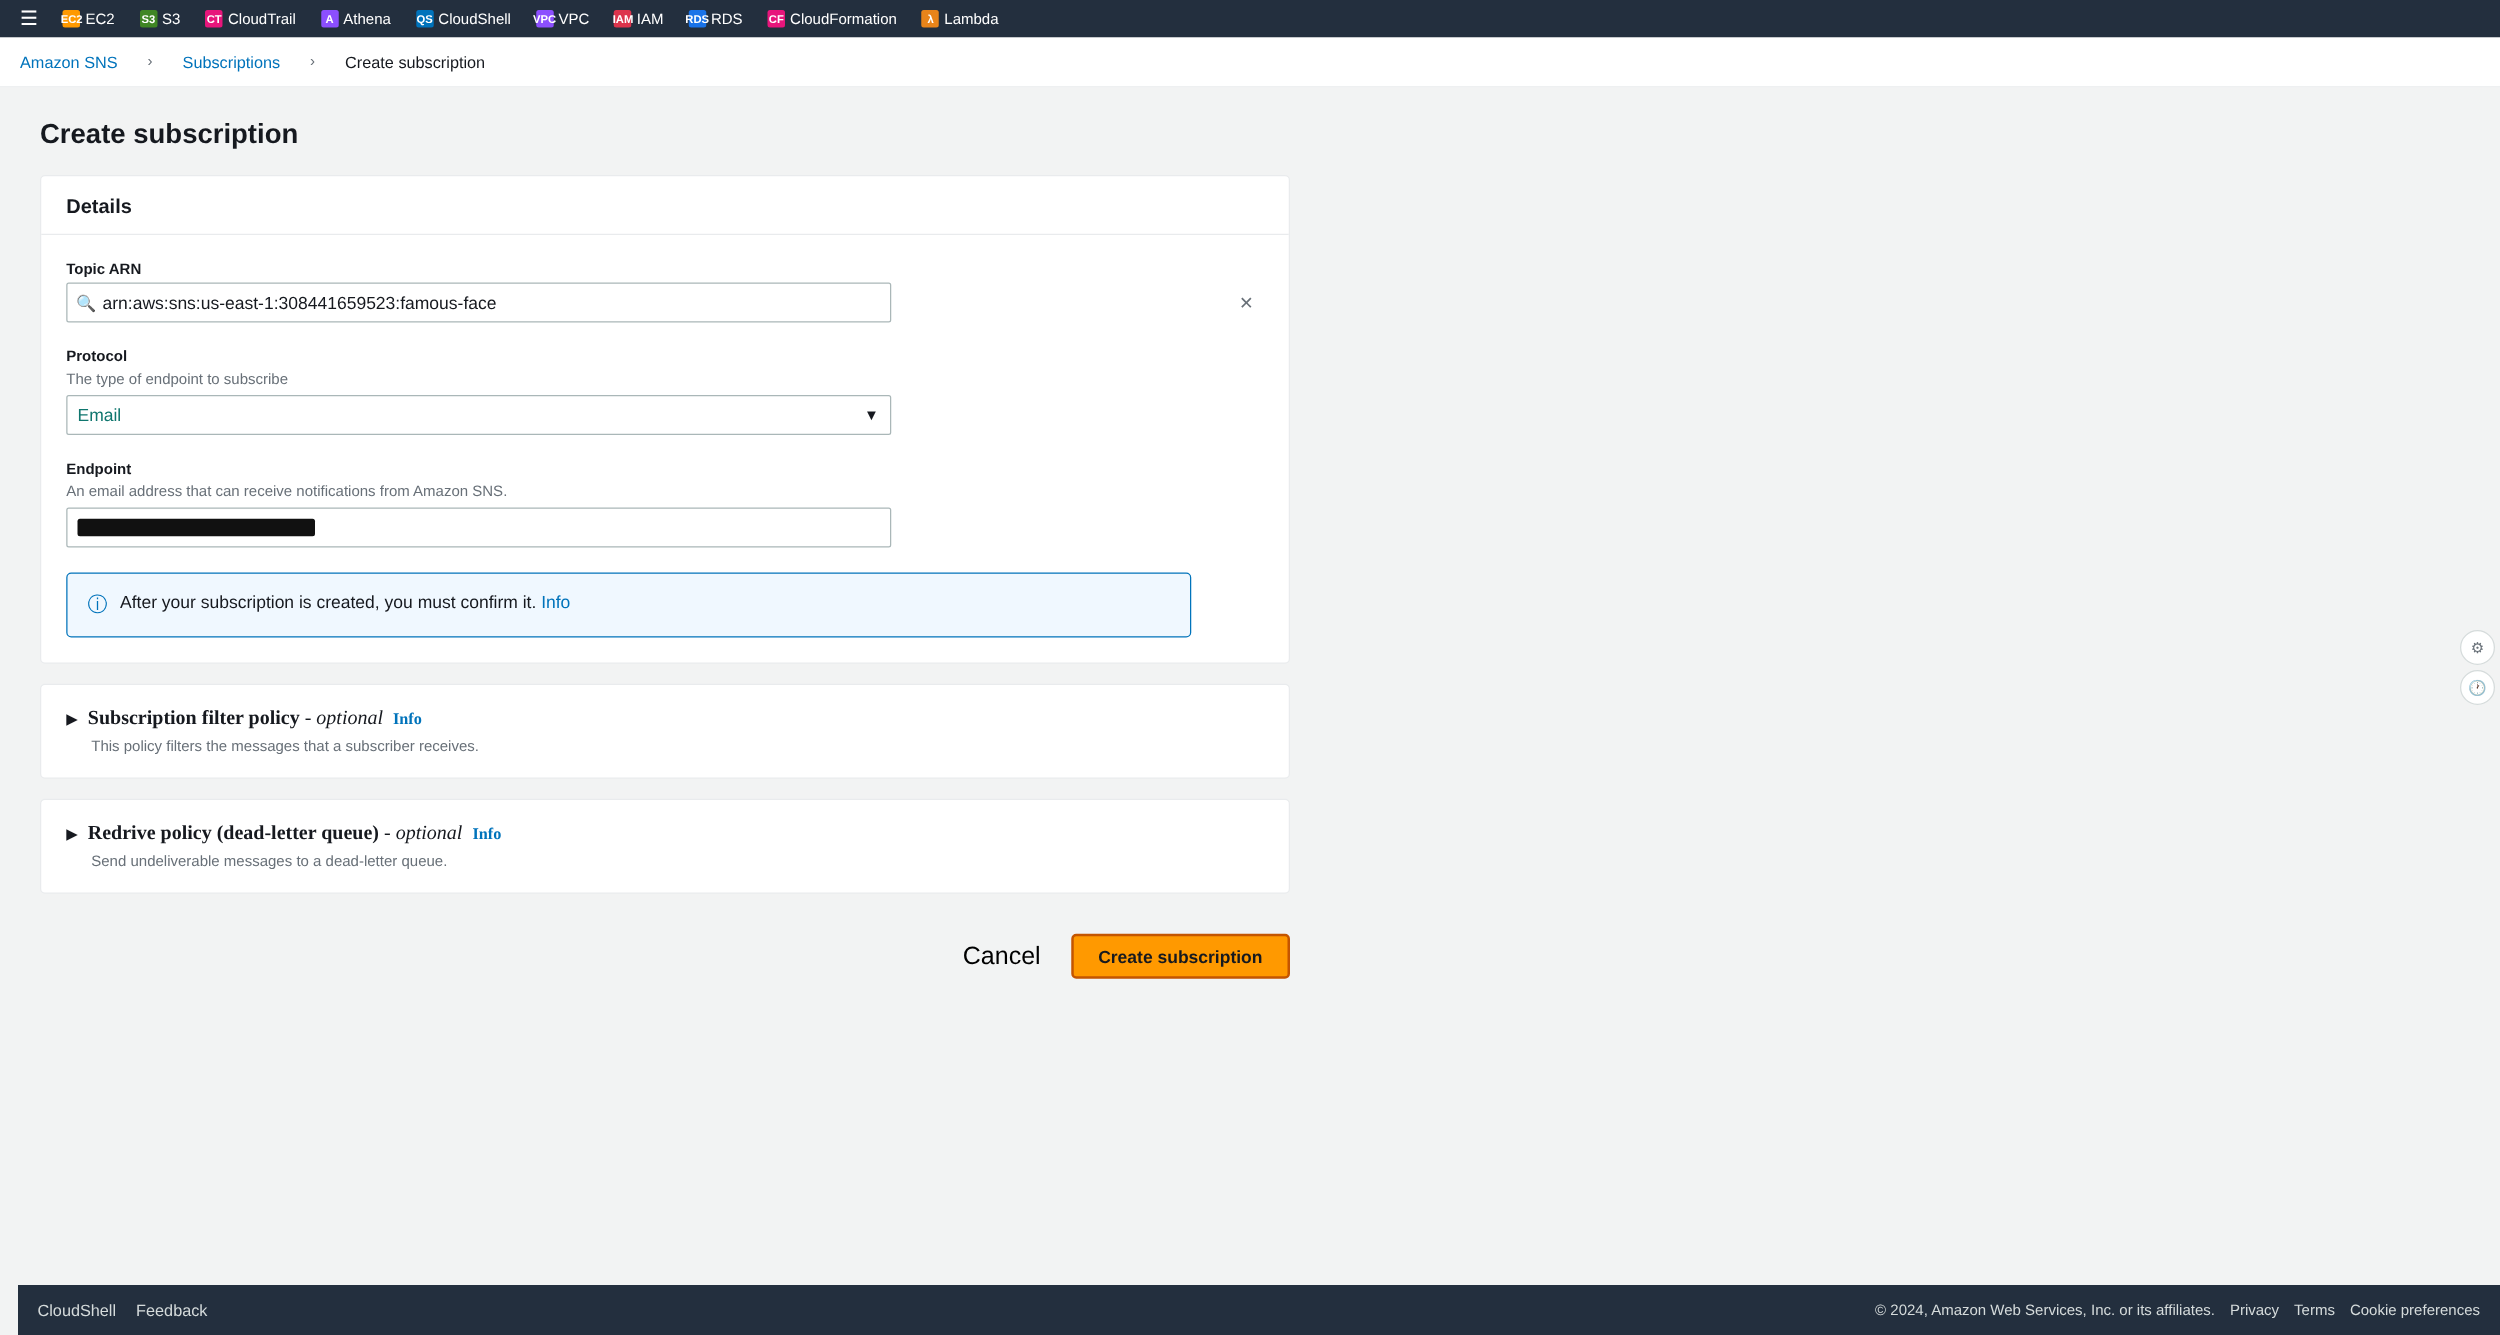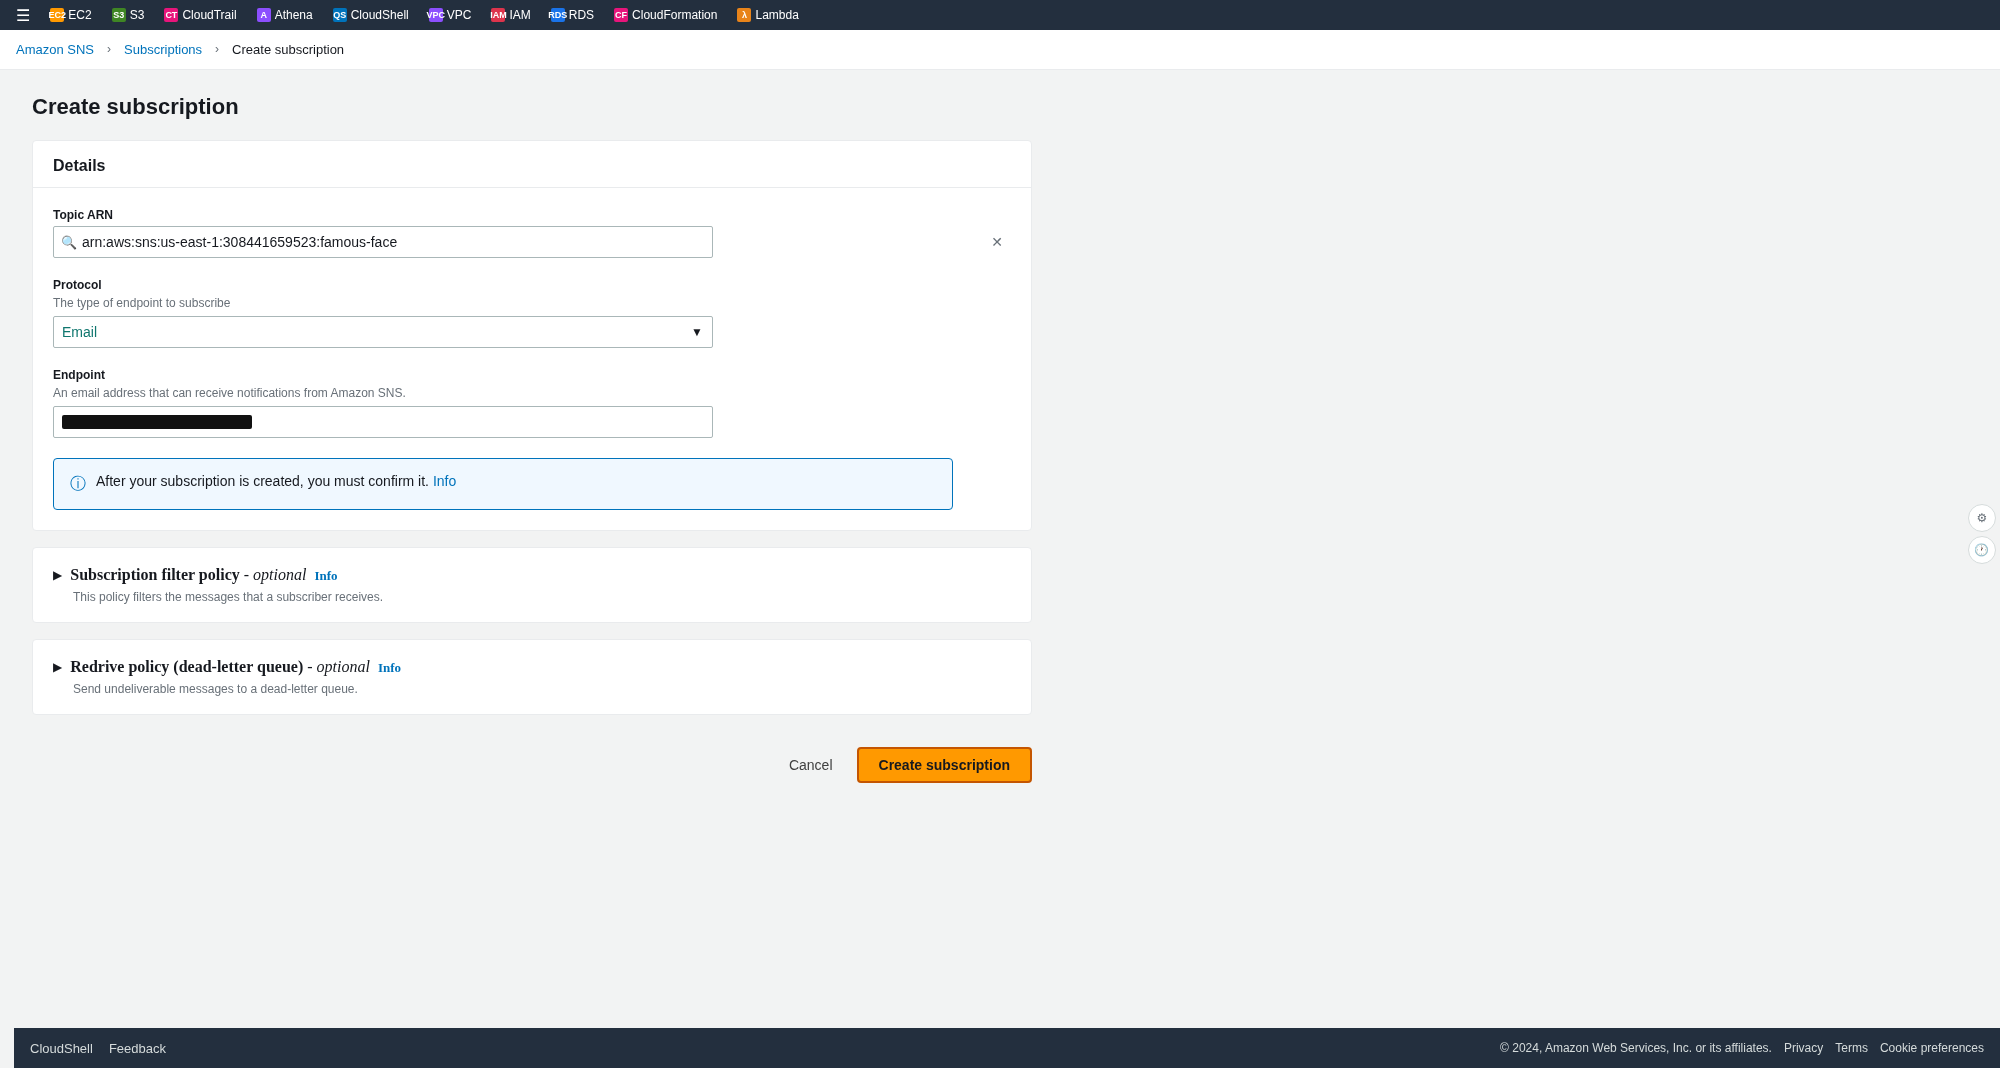--- a/index.html
+++ b/index.html
@@ -64,21 +64,21 @@
       align-items: center;
       padding: 0 16px;
       border-bottom: 1px solid #e9ebed;
       gap: 4px;
     }
 
     
     .breadcrumb {
       display: flex;
       align-items: flex-start;
-      gap: 13px;
+      gap: 24px;
       font-size: 13px;
     }
     .breadcrumb a { color: #0073bb; text-decoration: none; }
     .breadcrumb-sep { color: #687078; font-size: 12px; }
     .breadcrumb-current { color: #16191f; }
 
     
     .main-content {
       padding: 24px 32px;
       min-height: calc(100vh - 70px - 40px);
@@ -269,22 +269,22 @@
       display: flex;
       align-items: center;
       justify-content: flex-end;
       gap: 12px;
       padding: 16px 0;
       max-width: 1000px;
     }
     .btn-cancel {
       background: transparent;
       border: none;
-      color: #404040;
-      font-size: 14px;
+      color: #000000;
+      font-size: 20px;
       cursor: pointer;
       padding: 6px 12px;
     }
     .btn-primary {
       background: #f90;
       border: 2px solid #c45500;
       border-radius: 4px;
       color: #16191f;
       font-size: 14px;
       font-weight: 700;

